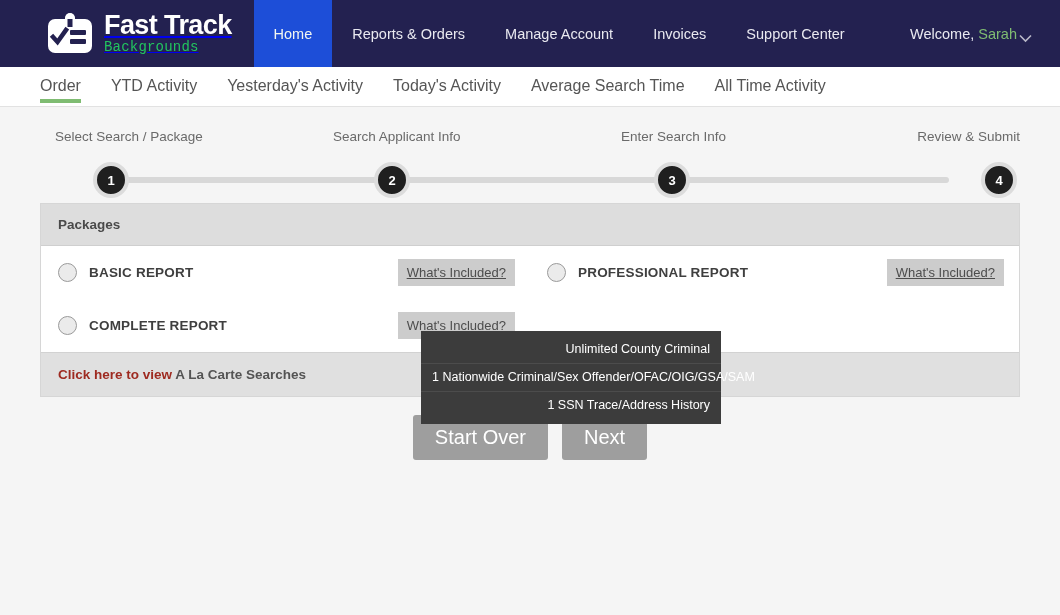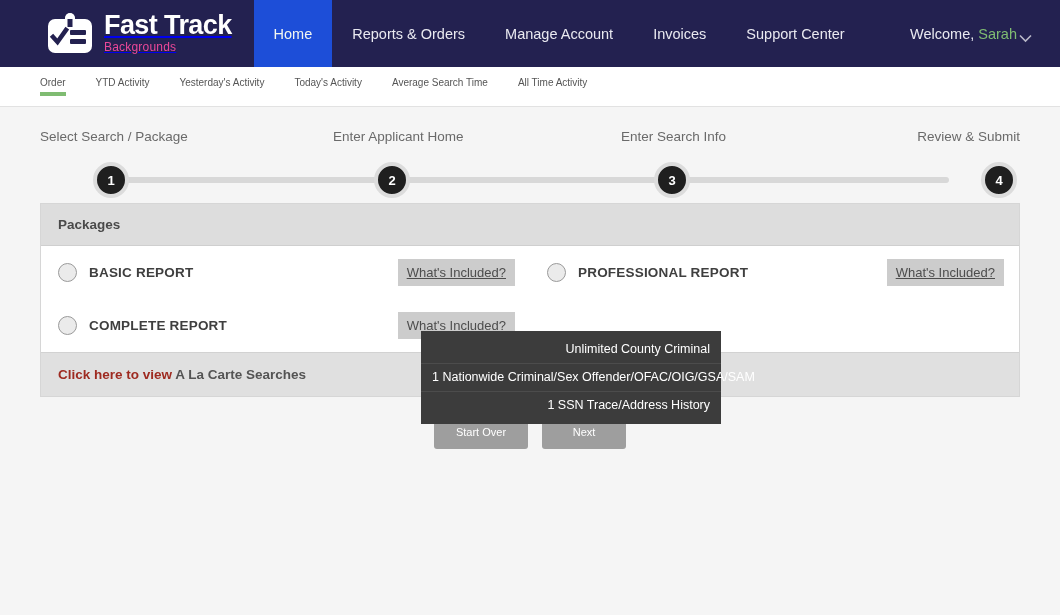--- a/index.html
+++ b/index.html
@@ -28,24 +28,25 @@
   .brand-badge { width: 46px; height: 42px; margin-right: 11px; flex: none; }
   .brand-words { display: flex; flex-direction: column; justify-content: center; }
   .brand-title {
     color: #ffffff;
     font-size: 27px;
     font-weight: bold;
     letter-spacing: -0.6px;
     line-height: 27px;
   }
   .brand-sub {
-    color: #ec4899;
-    font-size: 12px;
+    color: #22c55e;
+    font-size: 14px;
     line-height: 16px;
     letter-spacing: 0.2px;
+    font-family: Liberation Mono, monospace;
   }
 
   .nav-links { display: flex; align-items: stretch; }
   .nav-link {
     display: flex;
     align-items: center;
     padding: 0 20px;
     color: #e9e9f0;
     font-size: 14.5px;
     text-decoration: none;
@@ -71,21 +72,21 @@
     background: #ffffff;
     border-bottom: 1px solid #e2e2e2;
     display: flex;
     align-items: flex-start;
     padding: 0 0 0 40px;
   }
   .subnav-item {
     position: relative;
     padding: 10px 0 0 0;
     margin-right: 30px;
-    font-size: 10px;
+    font-size: 16px;
     color: #555555;
     text-decoration: none;
     white-space: nowrap;
   }
   .subnav-item.active::after {
     content: "";
     position: absolute;
     left: 0; right: 0;
     bottom: -8px;
     height: 4px;
@@ -221,21 +222,21 @@
     display: flex;
     justify-content: center;
     gap: 14px;
   }
   .btn {
     background: #9e9e9e;
     border: none;
     border-radius: 3px;
     color: #ffffff;
     font-family: "Liberation Sans", sans-serif;
-    font-size: 11px;
+    font-size: 20px;
     padding: 11px 22px;
     min-width: 84px;
     cursor: pointer;
   }
 </style>
 </head>
 <body>
 
 <div class="navbar">
 
@@ -283,22 +284,22 @@
   <a class="subnav-item active" href="#">Order</a>
   <a class="subnav-item" href="#">YTD Activity</a>
   <a class="subnav-item" href="#">Yesterday's Activity</a>
   <a class="subnav-item" href="#">Today's Activity</a>
   <a class="subnav-item" href="#">Average Search Time</a>
   <a class="subnav-item" href="#">All Time Activity</a>
 </div>
 
 <div class="stepper">
   <div class="step-labels">
-    <span class="step-label" style="left:0;">Select Search / Package</span>
-    <span class="step-label" style="left:293px;">Enter Applicant Home</span>
+    <span class="step-label" style="left:15px;">Select Search / Package</span>
+    <span class="step-label" style="left:293px;">Search Applicant Info</span>
     <span class="step-label" style="left:581px;">Enter Search Info</span>
     <span class="step-label" style="right:0;">Review &amp; Submit</span>
   </div>
   <div class="track"></div>
   <div class="node" style="left:53px;">1</div>
   <div class="node" style="left:334px;">2</div>
   <div class="node" style="left:614px;">3</div>
   <div class="node" style="right:3px;">4</div>
 </div>
 

